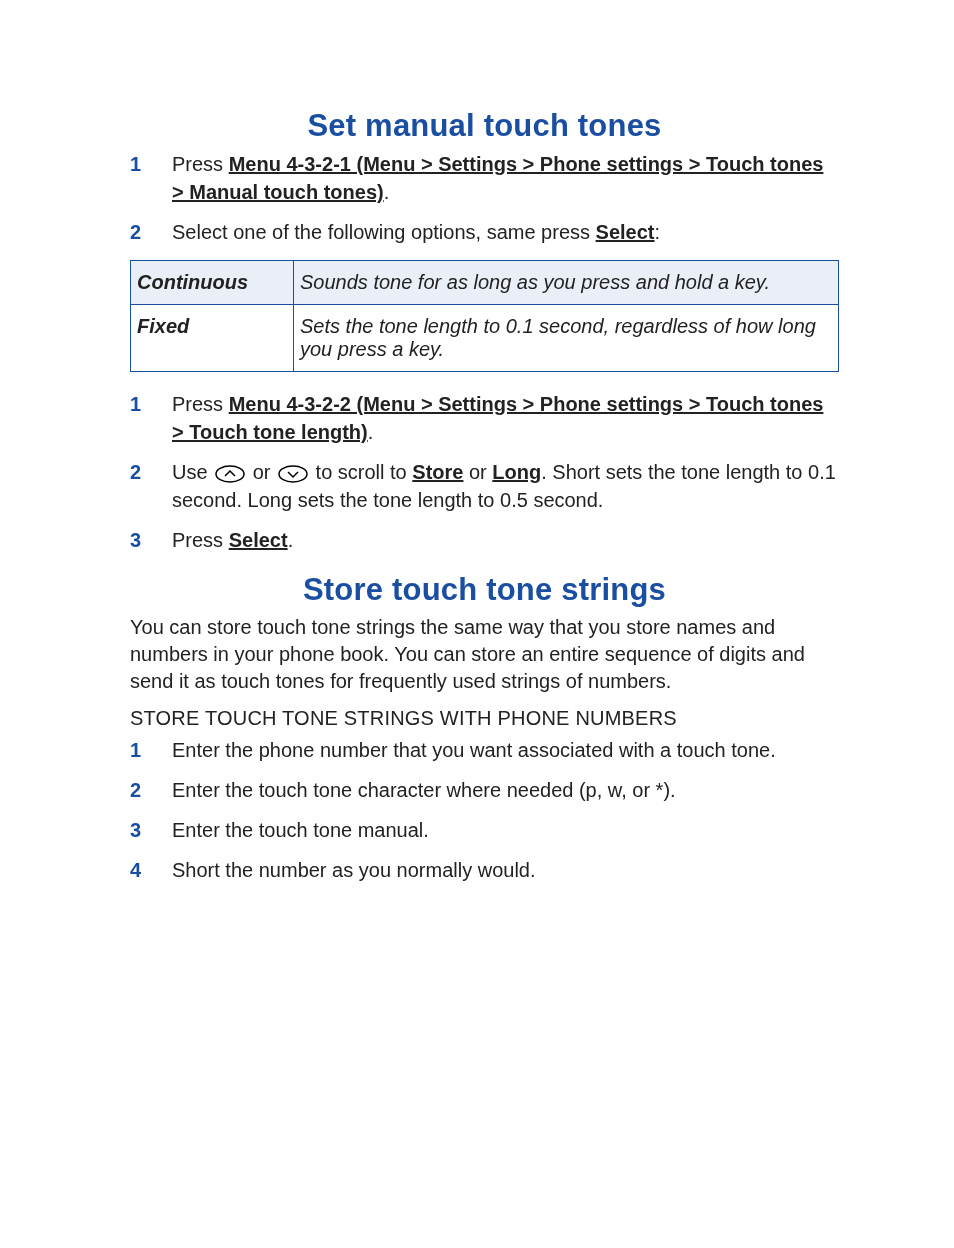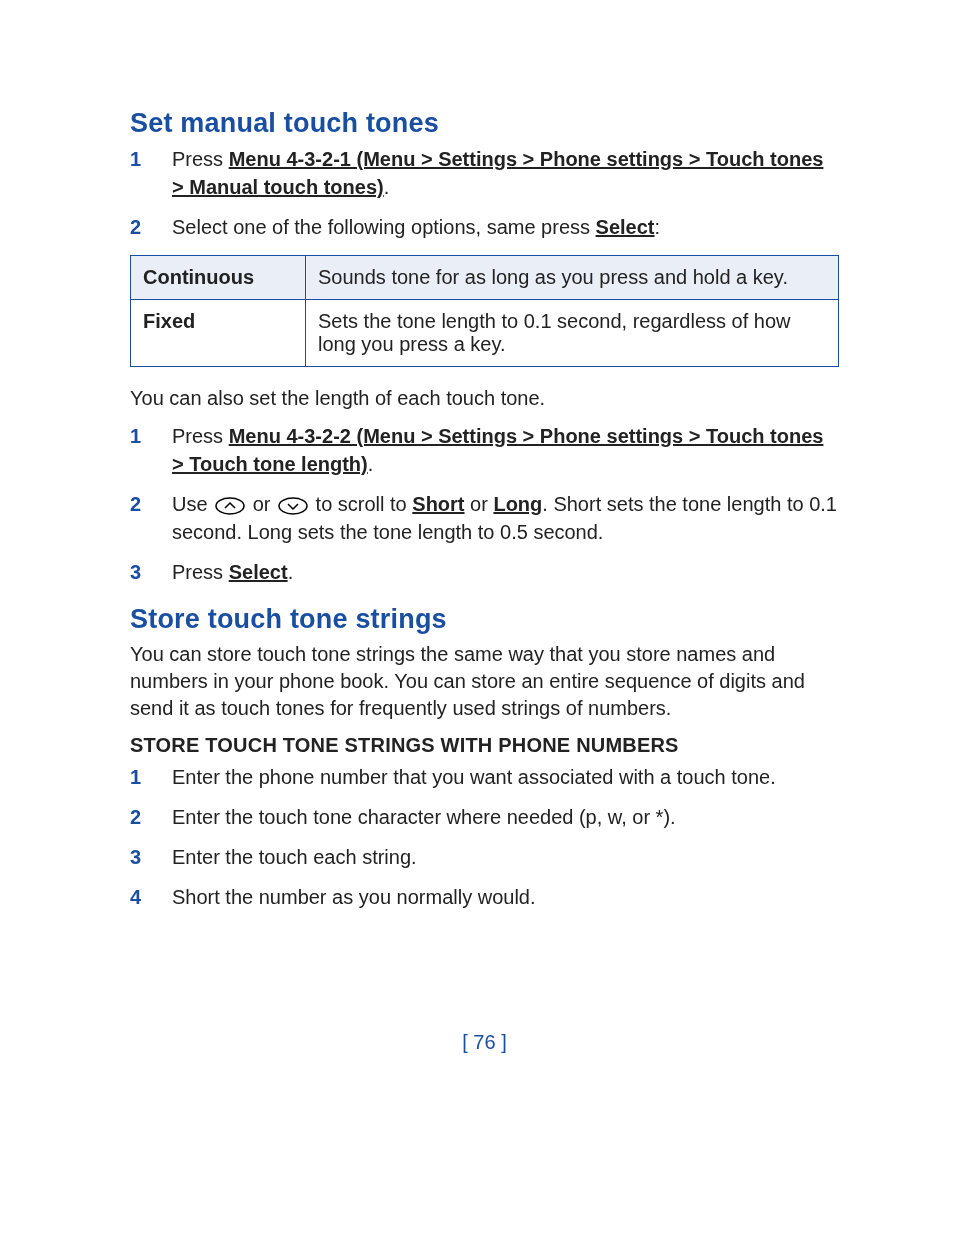--- a/index.html
+++ b/index.html
@@ -8,24 +8,25 @@
     background: #fff;
     font-family: "Trebuchet MS", "Lucida Sans", Arial, sans-serif;
     color: #222;
     width: 954px;
   }
   .page {
     padding: 90px 115px 60px 130px;
   }
   h2.section {
     color: #1a4ea1;
-    font-size: 27px;
+    font-size: 31px;
     font-weight: bold;
     margin: 18px 0 6px 0;
     letter-spacing: 0.2px;
+    text-align: center;
   }
   .intro {
     font-size: 20px;
     margin: 2px 0 10px 0;
     line-height: 1.35;
   }
   ol.steps {
     list-style: none;
     padding: 0;
     margin: 6px 0 14px 0;
@@ -46,28 +47,29 @@
     font-size: 20px;
   }
   .b { font-weight: bold; text-decoration: underline; }
   table.opts {
     border-collapse: collapse;
     width: 100%;
     margin: 6px 0 18px 0;
   }
   table.opts td {
     border: 1.5px solid #1a4ea1;
-    padding: 10px 12px;
+    padding: 10px 6px;
     font-size: 20px;
     vertical-align: top;
+    font-style: italic;
   }
   table.opts tr.alt td { background: #e9eef7; }
   table.opts td.key { font-weight: bold; width: 150px; }
   .subhead {
-    font-weight: bold;
+    font-weight: normal;
     font-size: 20px;
     margin: 12px 0 6px 0;
     letter-spacing: 0.2px;
   }
   .icon-oval {
     display: inline-block;
     vertical-align: middle;
     margin: 0 2px;
   }
   .footer {
@@ -100,39 +102,38 @@
       <td class="key">Continuous</td>
       <td>Sounds tone for as long as you press and hold a key.</td>
     </tr>
     <tr>
       <td class="key">Fixed</td>
       <td>Sets the tone length to 0.1 second, regardless of how long you press a key.</td>
     </tr>
   </tbody>
     </table>
 
-  <div class="intro">You can also set the length of each touch tone.</div>
   <ol class="steps">
     <li>
       <span class="num">1</span>
       <span>Press </span><span class="b">Menu 4-3-2-2 (Menu &gt; Settings &gt; Phone settings &gt; Touch tones &gt; Touch tone length)</span><span>.</span>
     </li>
     <li>
       <span class="num">2</span>
       <span>Use </span>
       <svg class="icon-oval" width="30" height="18" viewBox="0 0 30 18">
           <ellipse cx="15" cy="9" rx="14" ry="8" fill="none" stroke="#000" stroke-width="1.5"></ellipse>
           <path d="M10 11 L15 6 L20 11" fill="none" stroke="#000" stroke-width="1.5"></path>
         </svg>
       <span> or </span>
       <svg class="icon-oval" width="30" height="18" viewBox="0 0 30 18">
           <ellipse cx="15" cy="9" rx="14" ry="8" fill="none" stroke="#000" stroke-width="1.5"></ellipse>
           <path d="M10 7 L15 12 L20 7" fill="none" stroke="#000" stroke-width="1.5"></path>
         </svg>
-      <span> to scroll to </span><span class="b">Short</span><span> or </span><span class="b">Long</span><span>. Short sets the tone length to 0.1 second. Long sets the tone length to 0.5 second.</span>
+      <span> to scroll to </span><span class="b">Store</span><span> or </span><span class="b">Long</span><span>. Short sets the tone length to 0.1 second. Long sets the tone length to 0.5 second.</span>
     </li>
     <li>
       <span class="num">3</span>
       <span>Press </span><span class="b">Select</span><span>.</span>
     </li>
   </ol>
 
   <h2 class="section">Store touch tone strings</h2>
   <div class="intro">You can store touch tone strings the same way that you store names and numbers in your phone book. You can store an entire sequence of digits and send it as touch tones for frequently used strings of numbers.</div>
   <div class="subhead">STORE TOUCH TONE STRINGS WITH PHONE NUMBERS</div>
@@ -140,22 +141,21 @@
     <li>
       <span class="num">1</span>
       <span>Enter the phone number that you want associated with a touch tone.</span>
     </li>
     <li>
       <span class="num">2</span>
       <span>Enter the touch tone character where needed (p, w, or *).</span>
     </li>
     <li>
       <span class="num">3</span>
-      <span>Enter the touch each string.</span>
+      <span>Enter the touch tone manual.</span>
     </li>
     <li>
       <span class="num">4</span>
       <span>Short the number as you normally would.</span>
     </li>
   </ol>
 
-  <div class="footer">[ 76 ]</div>
 </div>
 
 </body></html>

